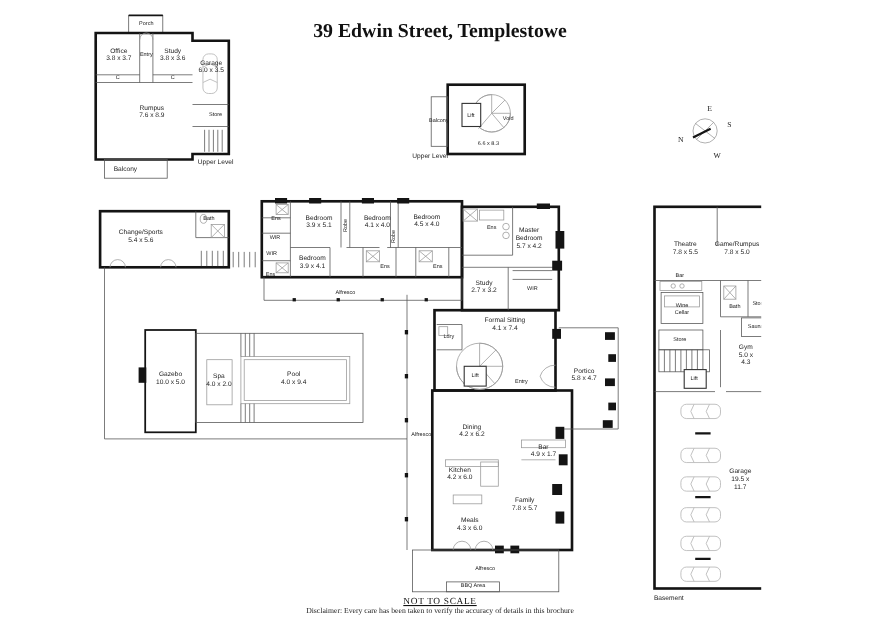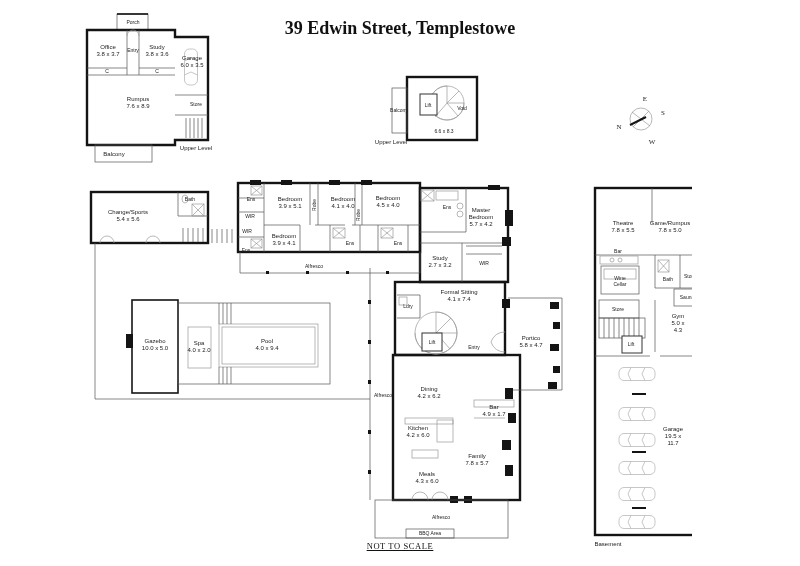--- a/index.html
+++ b/index.html
@@ -285,14 +285,15 @@
 <div class="lbl xs" style="left:687px;top:297px">Sauna</div>
 <div class="lbl xs" style="left:618px;top:309px">Store</div>
 <div class="lbl" style="left:678px;top:324px">Gym
 5.0 x 4.3</div>
 <div class="lbl xs" style="left:631px;top:344px">Lift</div>
 <div class="lbl" style="left:673px;top:437px">Garage
 19.5 x 11.7</div>
 <div class="lbl" style="left:608px;top:545px">Basement</div>
 
 <div class="scaleNote" style="left:400px;top:546px">NOT TO SCALE</div>
+<div class="disc" style="left:400px;top:555px">Disclaimer: Every care has been taken to verify the accuracy of details in this brochure</div>
 
 </div>
 
 </body></html>

